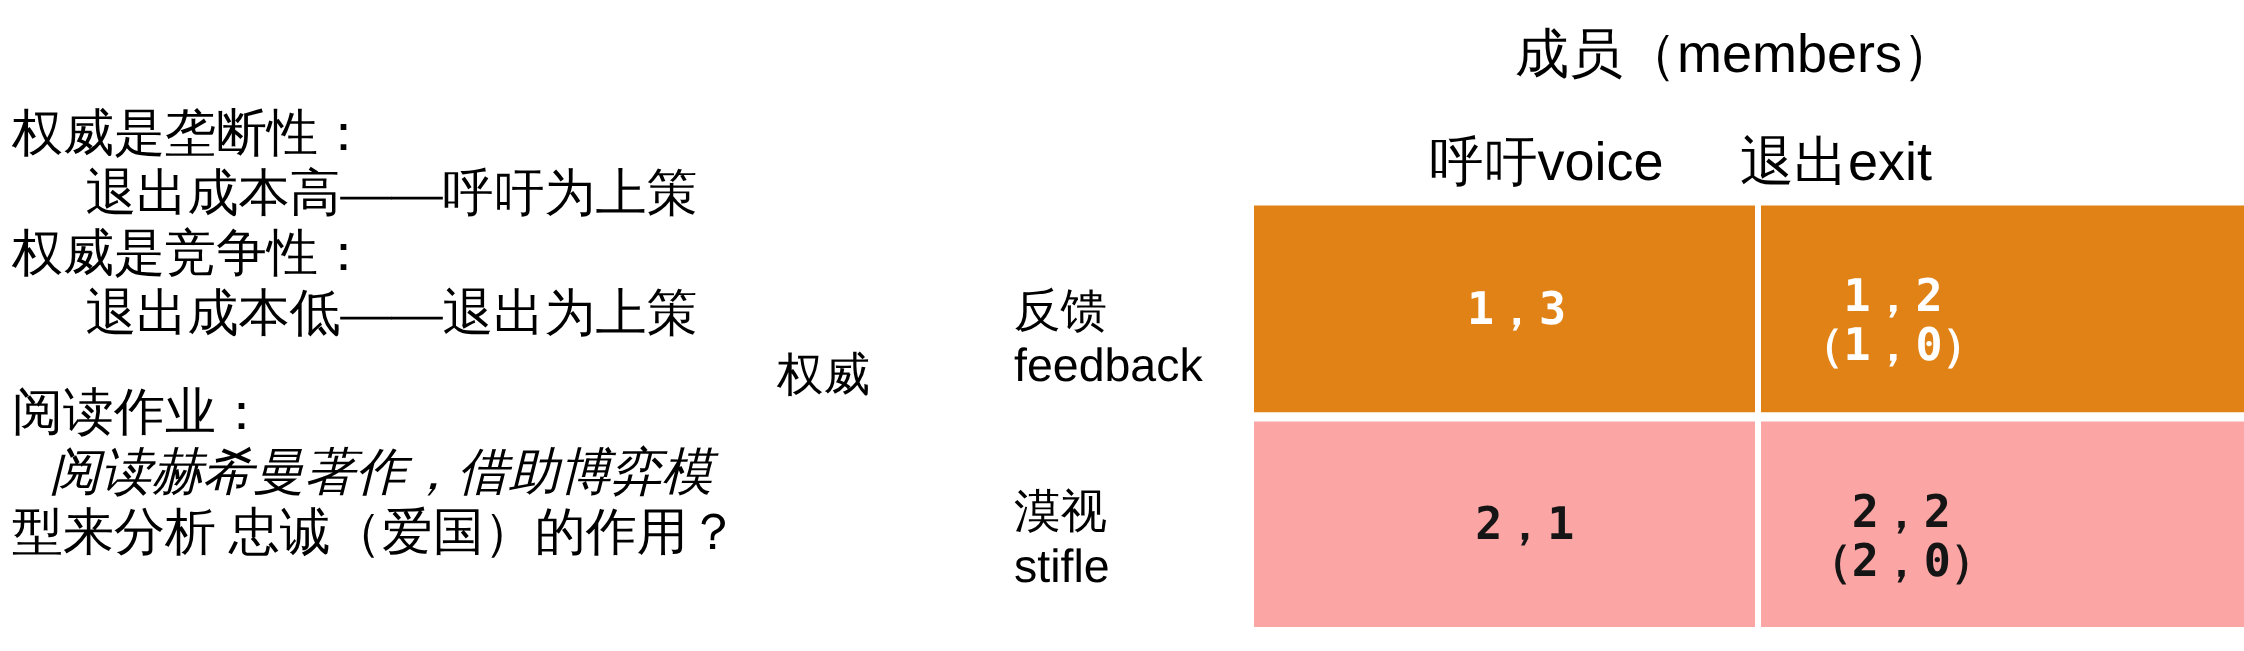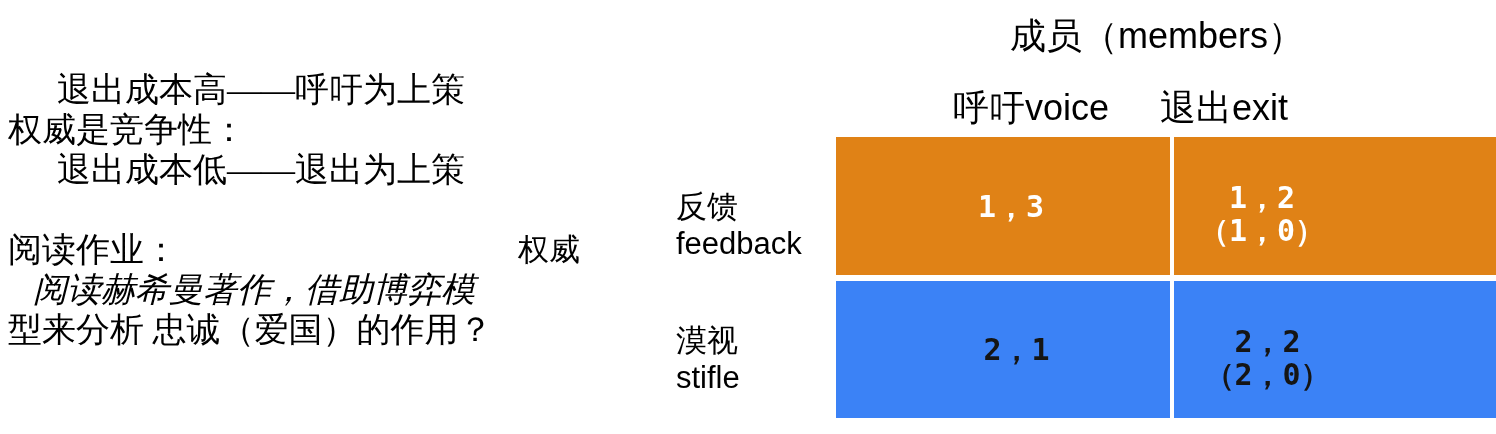--- a/index.html
+++ b/index.html
@@ -14,21 +14,21 @@
   .lat { font-family:"Liberation Sans","DejaVu Sans",sans-serif; }
 
   
   .left-notes {
     position:absolute; left:8px; top:70px;
     font-size:34px; line-height:40px;
     white-space:nowrap;
   }
   .note-line.indent-1 { padding-left:49px; }
   .note-line.indent-2 { padding-left:25px;font-style:italic; }
-  .note-line.gap-above { margin-top:40px; }
+  .note-line.gap-above { margin-top:26px; }
 
   
   .matrix-title {
     position:absolute; left:1010px; top:12px;
     font-size:36px; white-space:nowrap;
   }
   .col-header { position:absolute; top:84px; font-size:36px; white-space:nowrap; }
   .col-header.voice { left:953px; }
   .col-header.exit  { left:1160px; }
 
@@ -50,32 +50,33 @@
     background:#ffffff;
   }
   .cell {
     display:flex; align-items:center; justify-content:center;
     font-family:"DejaVu Sans Mono","Liberation Mono",monospace;
     font-weight:bold;
     font-size:30px; line-height:33px;
     white-space:nowrap;
   }
   .cell.orange { background:#E08216; color:#ffffff; }
-  .cell.pink   { background:#3b82f6; color:#151515;padding-left:11px; }
+  .cell.pink   { background:#fca5a5; color:#151515;padding-left:11px; }
   .vgap, .hgap { background:#ffffff; }
   .hgap { grid-column:1 / span 3; }
   .payoff { transform:translateX(8px); text-align:center; }
   .payoff.two-line { transform:translateX(-79px) translateY(8px); }
 </style>
 </head>
 <body>
 
 <div class="slide">
 
   <div class="left-notes">
+    <div class="note-line">权威是垄断性：</div>
     <div class="note-line indent-1">退出成本高——呼吁为上策</div>
     <div class="note-line">权威是竞争性：</div>
     <div class="note-line indent-1">退出成本低——退出为上策</div>
     <div class="note-line gap-above">阅读作业：</div>
     <div class="note-line indent-2">阅读赫希曼著作，借助博弈模</div>
     <div class="note-line">型来分析 忠诚（爱国）的作用？</div>
   </div>
 
   <div class="matrix-title">
     <span>成员</span><span class="lat">（members）</span>

